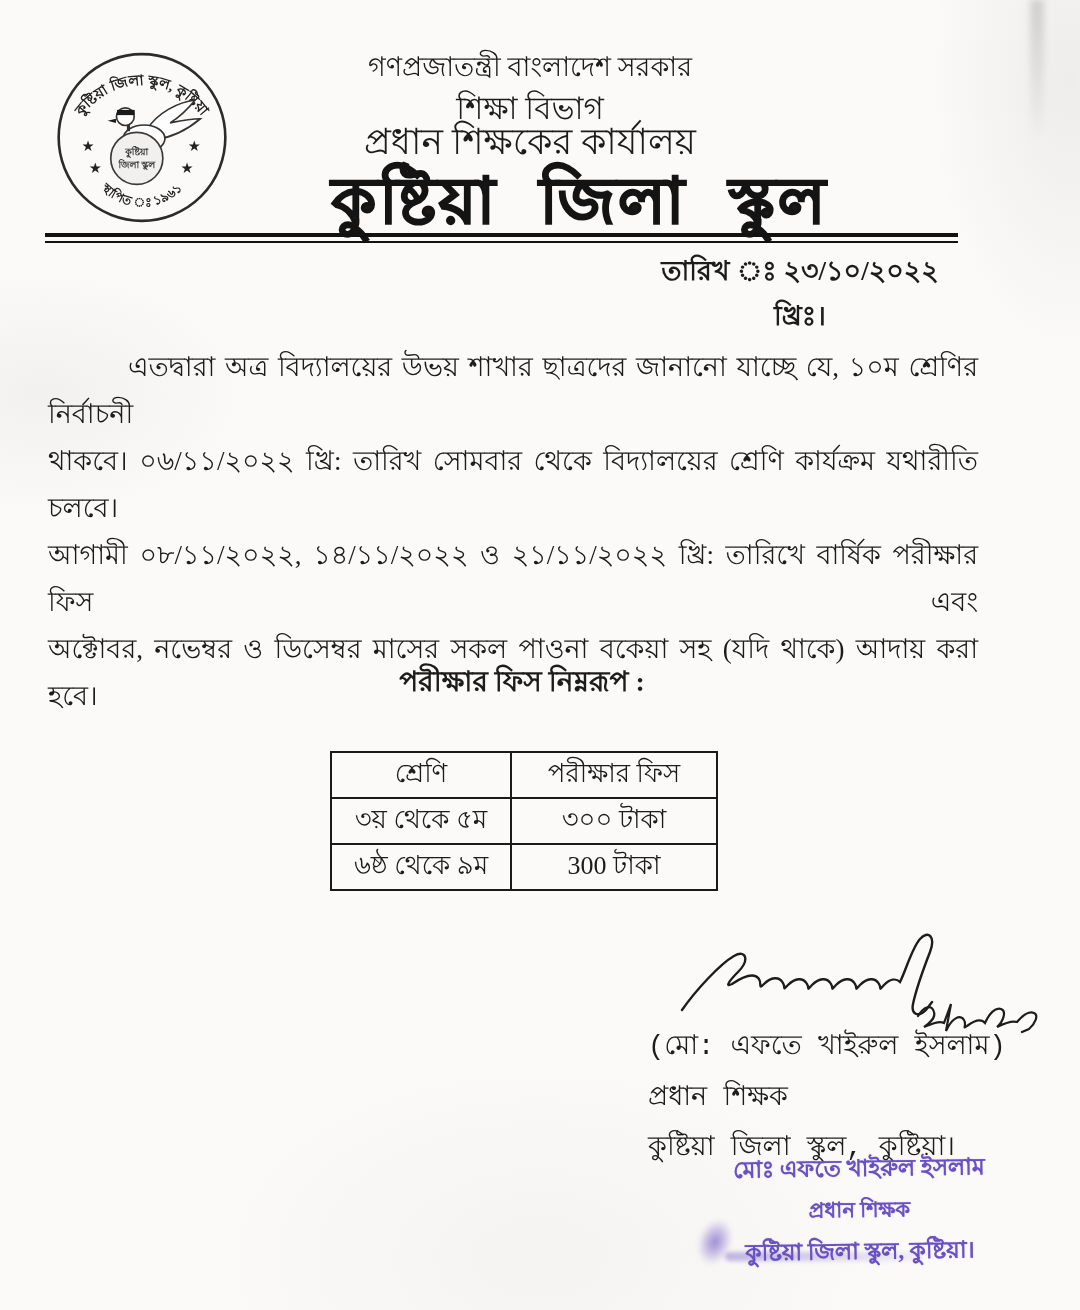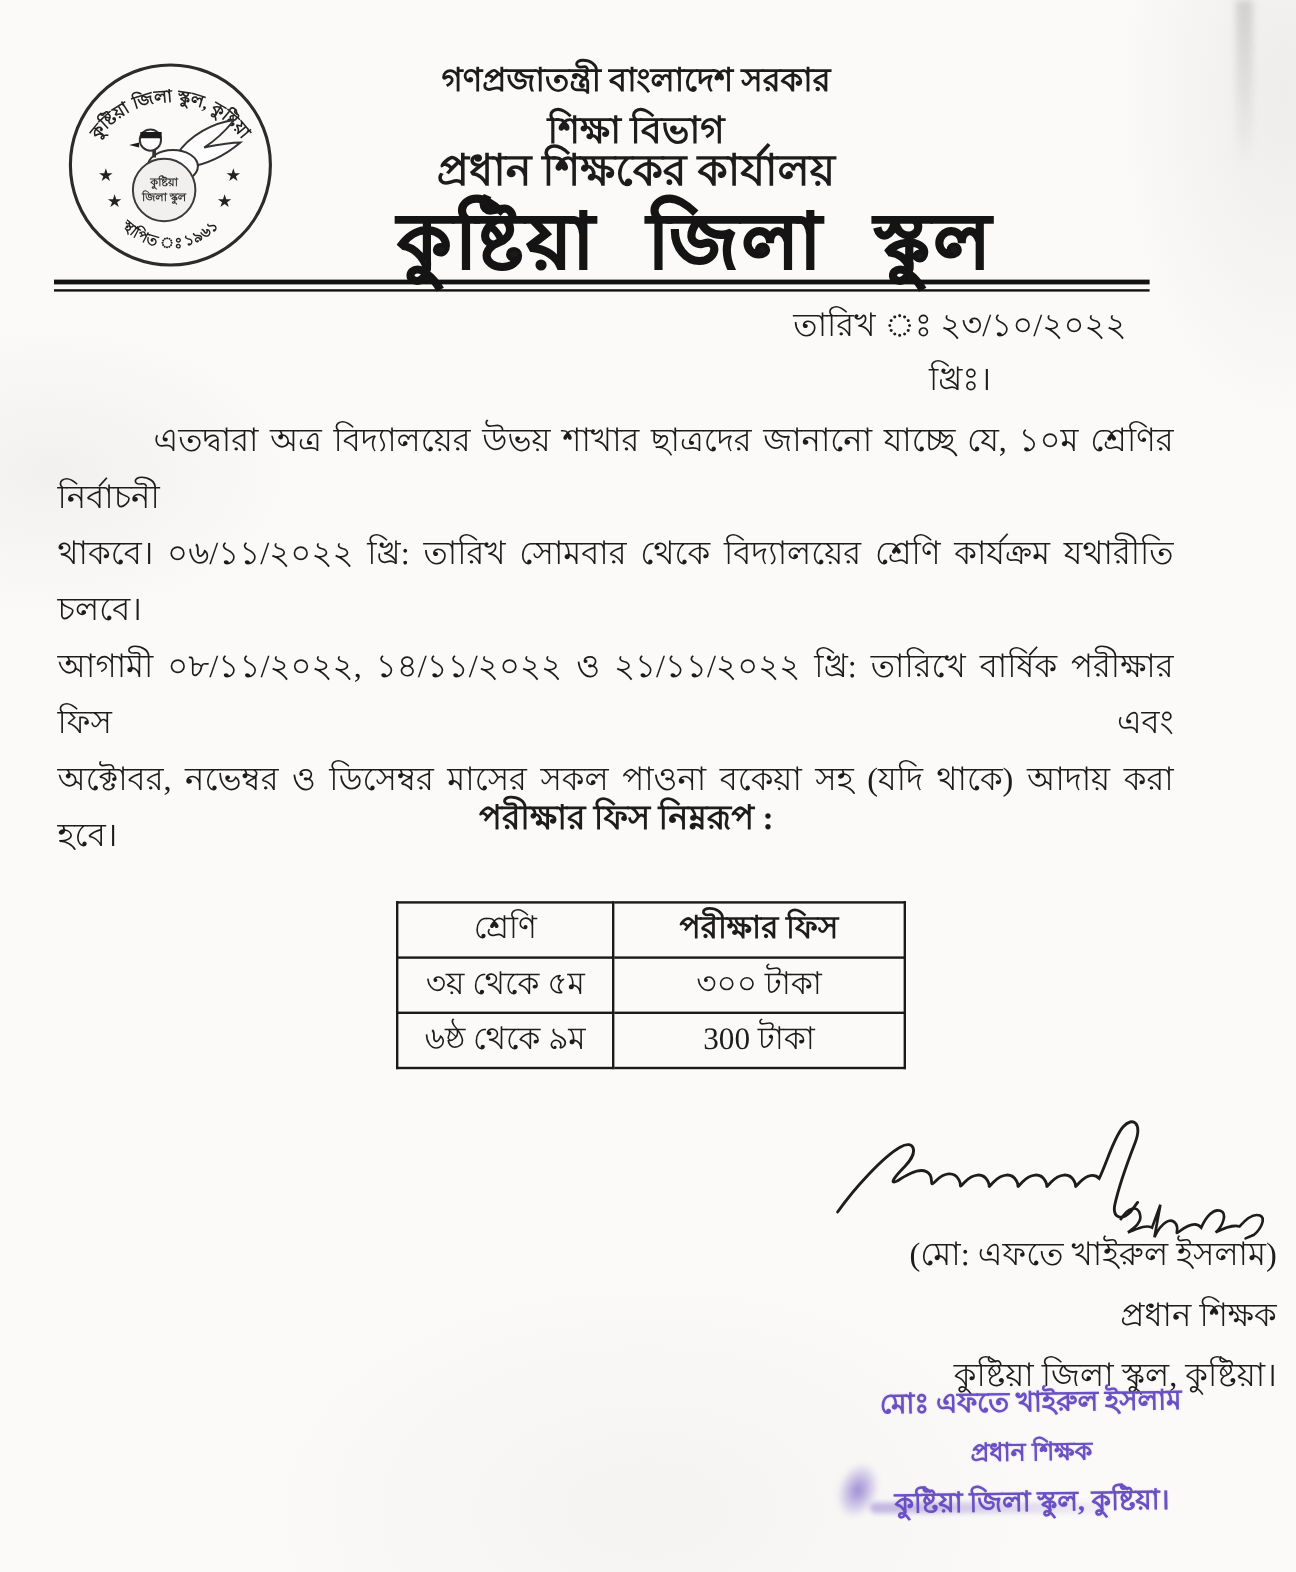--- a/index.html
+++ b/index.html
@@ -23,41 +23,41 @@
   }
   .scan-streak {
     position: absolute; left: 1030px; top: 0; width: 14px; height: 140px;
     background: linear-gradient(to bottom, rgba(110,110,110,0.25), rgba(110,110,110,0));
     filter: blur(3px);
   }
   
   .seal { position: absolute; left: 52px; top: 50px; }
   .head-lines {
     position: absolute; left: 240px; top: 54px; width: 580px;
-    text-align: center; font-weight: bold; line-height: 1;
+    text-align: center; font-weight: normal; line-height: 1;
   }
   .govt-line   { font-size: 27px; }
   .dept-line   { font-size: 31px; margin-top: 12px; }
   .office-line { font-size: 36px; margin-top: 0; }
   .school-title {
     position: absolute; left: 180px; top: 152px; width: 800px;
     text-align: center;
     font-size: 64px; font-weight: 900; letter-spacing: 3px;
     font-family: Liberation Mono, monospace;
     -webkit-text-stroke: 1.5px #141414;
     color: #1a1a1a;
   }
   .double-rule {
     position: absolute; left: 45px; top: 233px; width: 913px; height: 10px;
     border-top: 4px solid #121212;
     border-bottom: 2px solid #121212;
   }
   .date-line {
     position: absolute; left: 640px; top: 250px; width: 320px;
-    font-size: 27px; text-align: center;
+    font-size: 27px; text-align: center; font-weight: bold;
   }
   
   .body-par {
     position: absolute; left: 48px; top: 344px; width: 930px;
     font-size: 27px; line-height: 47px;
   }
   .body-line { text-align: justify; text-align-last: justify; white-space: normal; }
   .body-line.first { text-indent: 80px; }
   .body-line.last  { text-align-last: left; }
   
@@ -68,25 +68,26 @@
   }
   .fees-table {
     position: absolute; left: 330px; top: 751px;
     border-collapse: collapse; font-size: 26px;
   }
   .fees-table th, .fees-table td {
     border: 2px solid #1a1a1a; text-align: center; font-weight: normal;
     height: 39px; padding: 0 10px;
   }
   .fees-table .col-class { width: 180px; }
-  .fees-table .col-fee   { width: 243px; font-weight: bold; }
+  .fees-table .col-fee   { width: 206px; }
   
   .sig-block {
-    position: absolute; left: 664px; top: 930px; width: 400px;
-    text-align: right;
+    position: absolute; left: 648px; top: 930px; width: 400px;
+    text-align: left;
+    font-family: Liberation Mono, monospace;
   }
   .signature-svg { display: block; margin-left: 20px; }
   .sig-name   { font-size: 27px; margin-top: -16px; }
   .sig-title  { font-size: 27px; margin-top: 6px; }
   .sig-school { font-size: 27px; margin-top: 5px; }
   
   .stamp {
     position: absolute; left: 712px; top: 1150px; width: 295px;
     text-align: center;
     color: #6a50c3;

